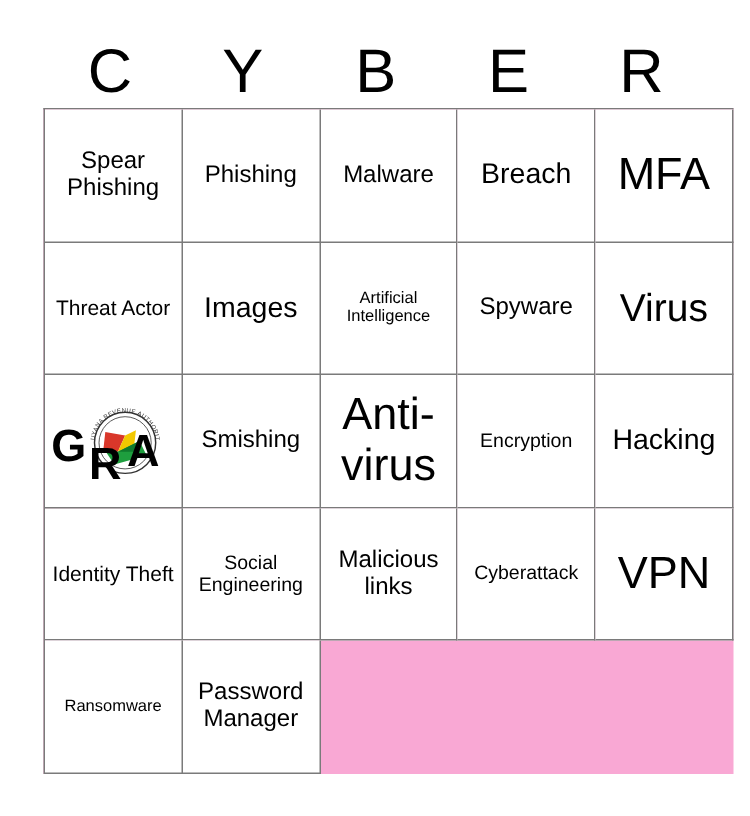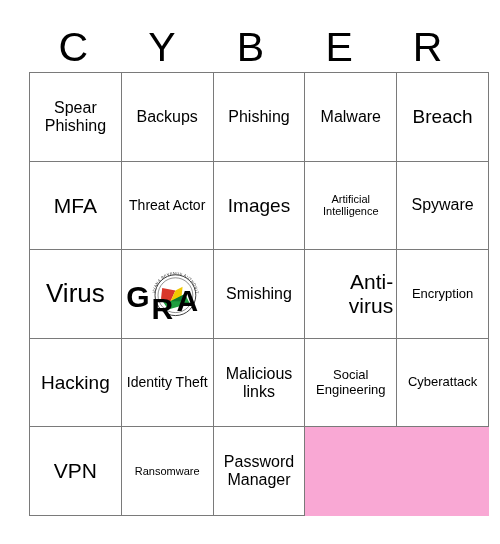--- a/index.html
+++ b/index.html
@@ -73,21 +73,21 @@
     color: #000000;
     word-break: normal;
   }
   
   .fs-xs  { font-size: 11px; }
   .fs-sm  { font-size: 13px; }
   .fs-md  { font-size: 16px; }
   .fs-lg  { font-size: 19px; }
   .fs-xl  { font-size: 14px; }
   .fs-2xl { font-size: 26px; text-align: right; }
-  .fs-3xl { font-size: 21px; text-align: right; }
+  .fs-3xl { font-size: 30px; }
   
   #free-space {
     position: relative;
   }
   .logo-wrap {
     position: relative;
     width: 84px;
     height: 60px;
     display: block;
   }
@@ -106,23 +106,20 @@
     <div class="header-letter">C</div>
     <div class="header-letter">Y</div>
     <div class="header-letter">B</div>
     <div class="header-letter">E</div>
     <div class="header-letter">R</div>
   </div>
 
   <div id="grid">
       <div class="cell">
         <span class="cell-text fs-md">Spear Phishing</span>
-      </div>
-      <div class="cell">
-        <span class="cell-text fs-md">Backups</span>
       </div>
       <div class="cell">
         <span class="cell-text fs-md">Phishing</span>
       </div>
       <div class="cell">
         <span class="cell-text fs-md">Malware</span>
       </div>
       <div class="cell">
         <span class="cell-text fs-lg">Breach</span>
       </div>
@@ -172,26 +169,26 @@
       <div class="cell">
         <span class="cell-text fs-sm">Encryption</span>
       </div>
       <div class="cell">
         <span class="cell-text fs-lg">Hacking</span>
       </div>
       <div class="cell">
         <span class="cell-text fs-xl">Identity Theft</span>
       </div>
       <div class="cell">
+        <span class="cell-text fs-sm">Social Engineering</span>
+      </div>
+      <div class="cell">
         <span class="cell-text fs-md">Malicious links</span>
       </div>
       <div class="cell">
-        <span class="cell-text fs-sm">Social Engineering</span>
-      </div>
-      <div class="cell">
         <span class="cell-text fs-sm">Cyberattack</span>
       </div>
       <div class="cell">
         <span class="cell-text fs-3xl">VPN</span>
       </div>
       <div class="cell">
         <span class="cell-text fs-xs">Ransomware</span>
       </div>
       <div class="cell">
         <span class="cell-text fs-md">Password Manager</span>

